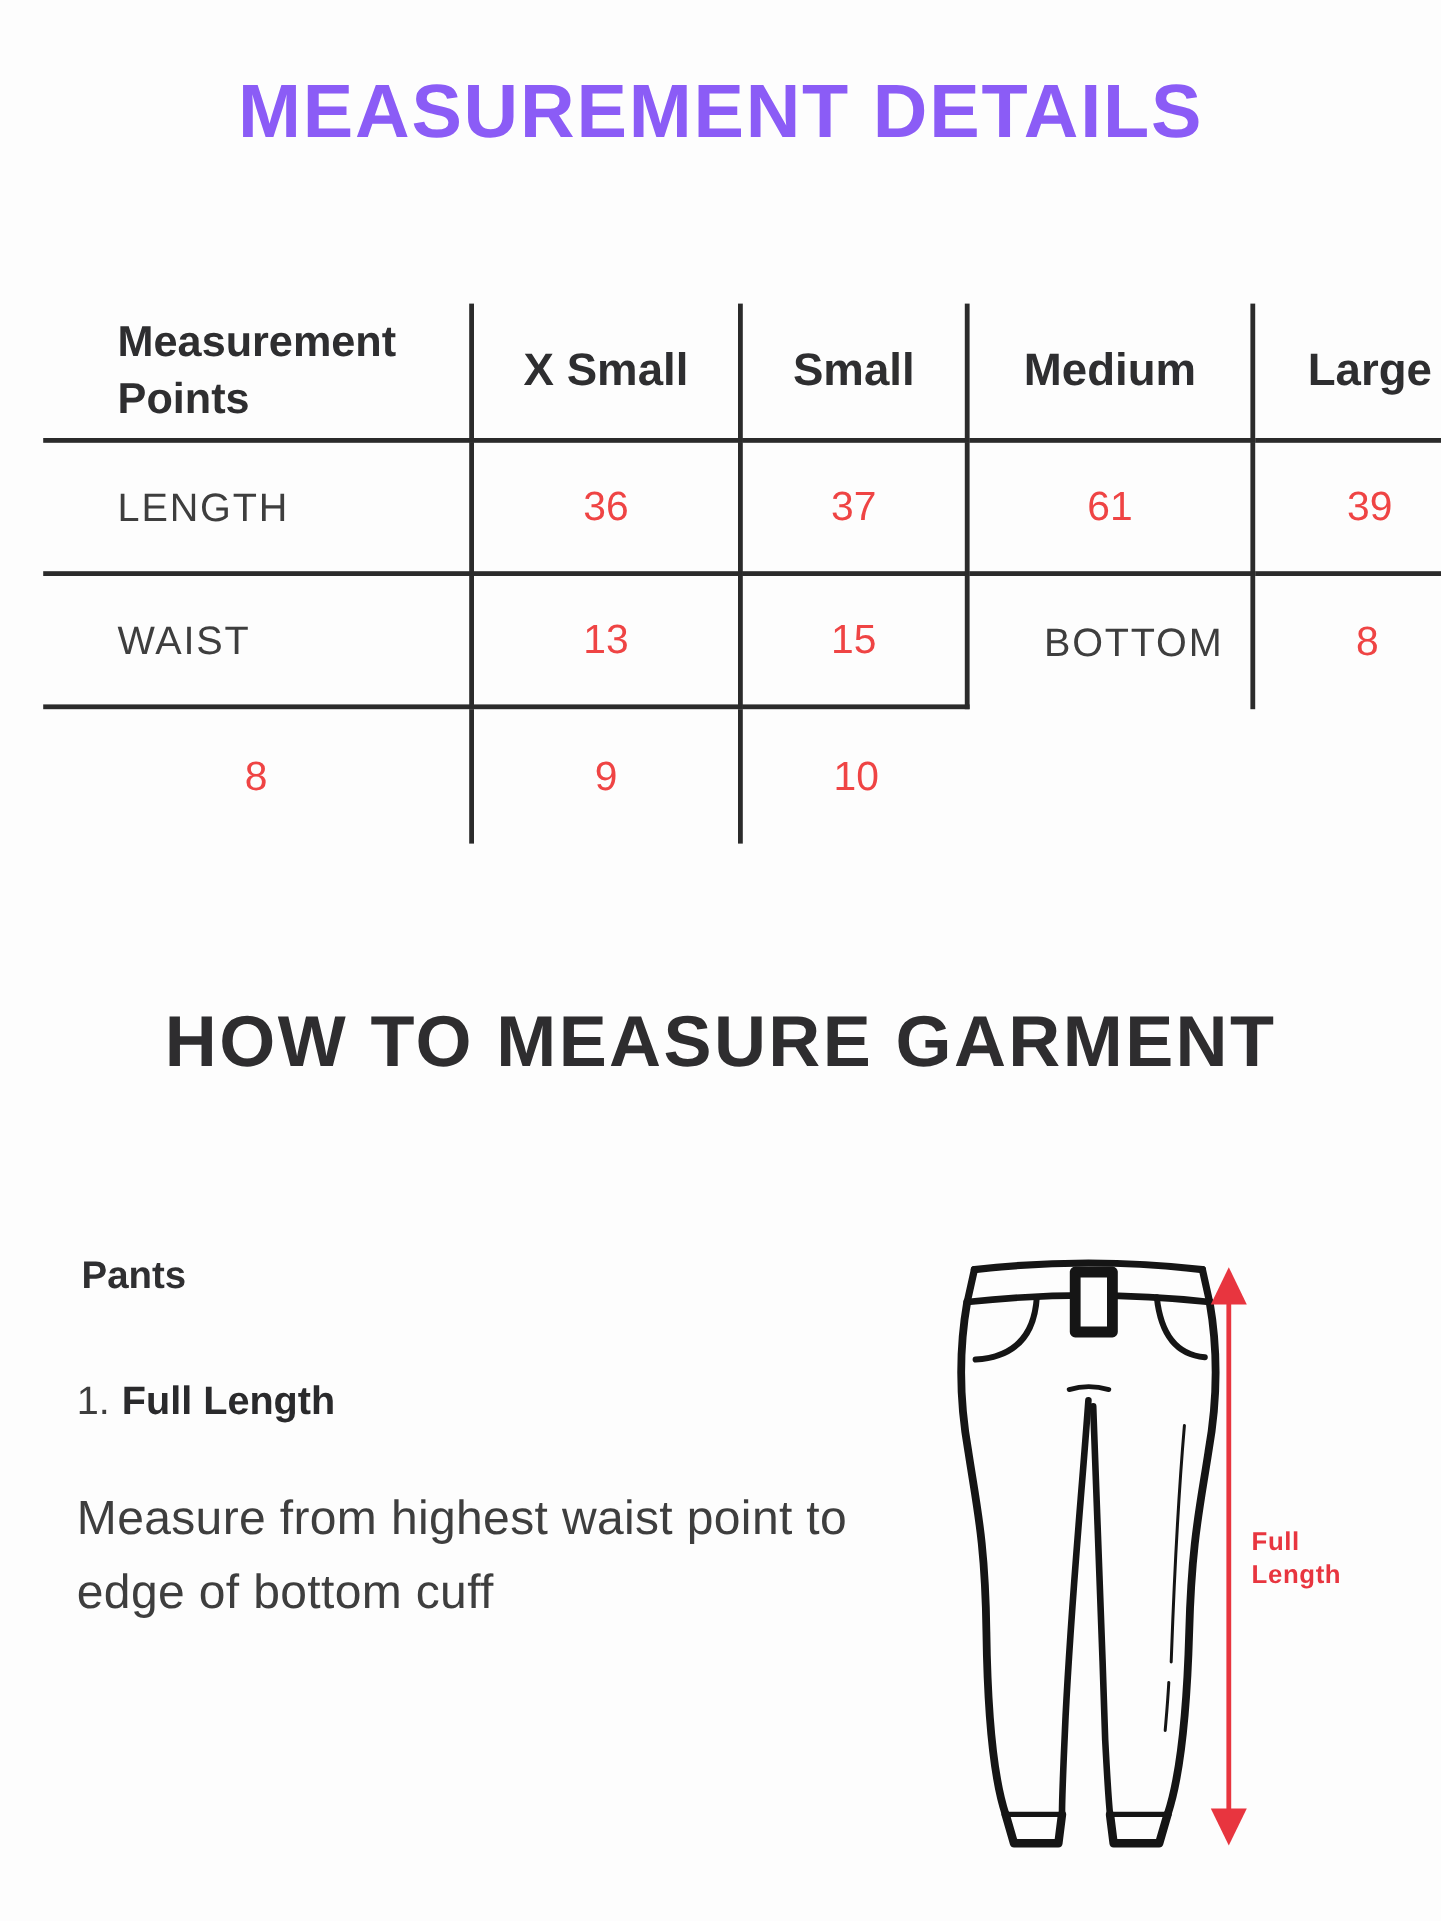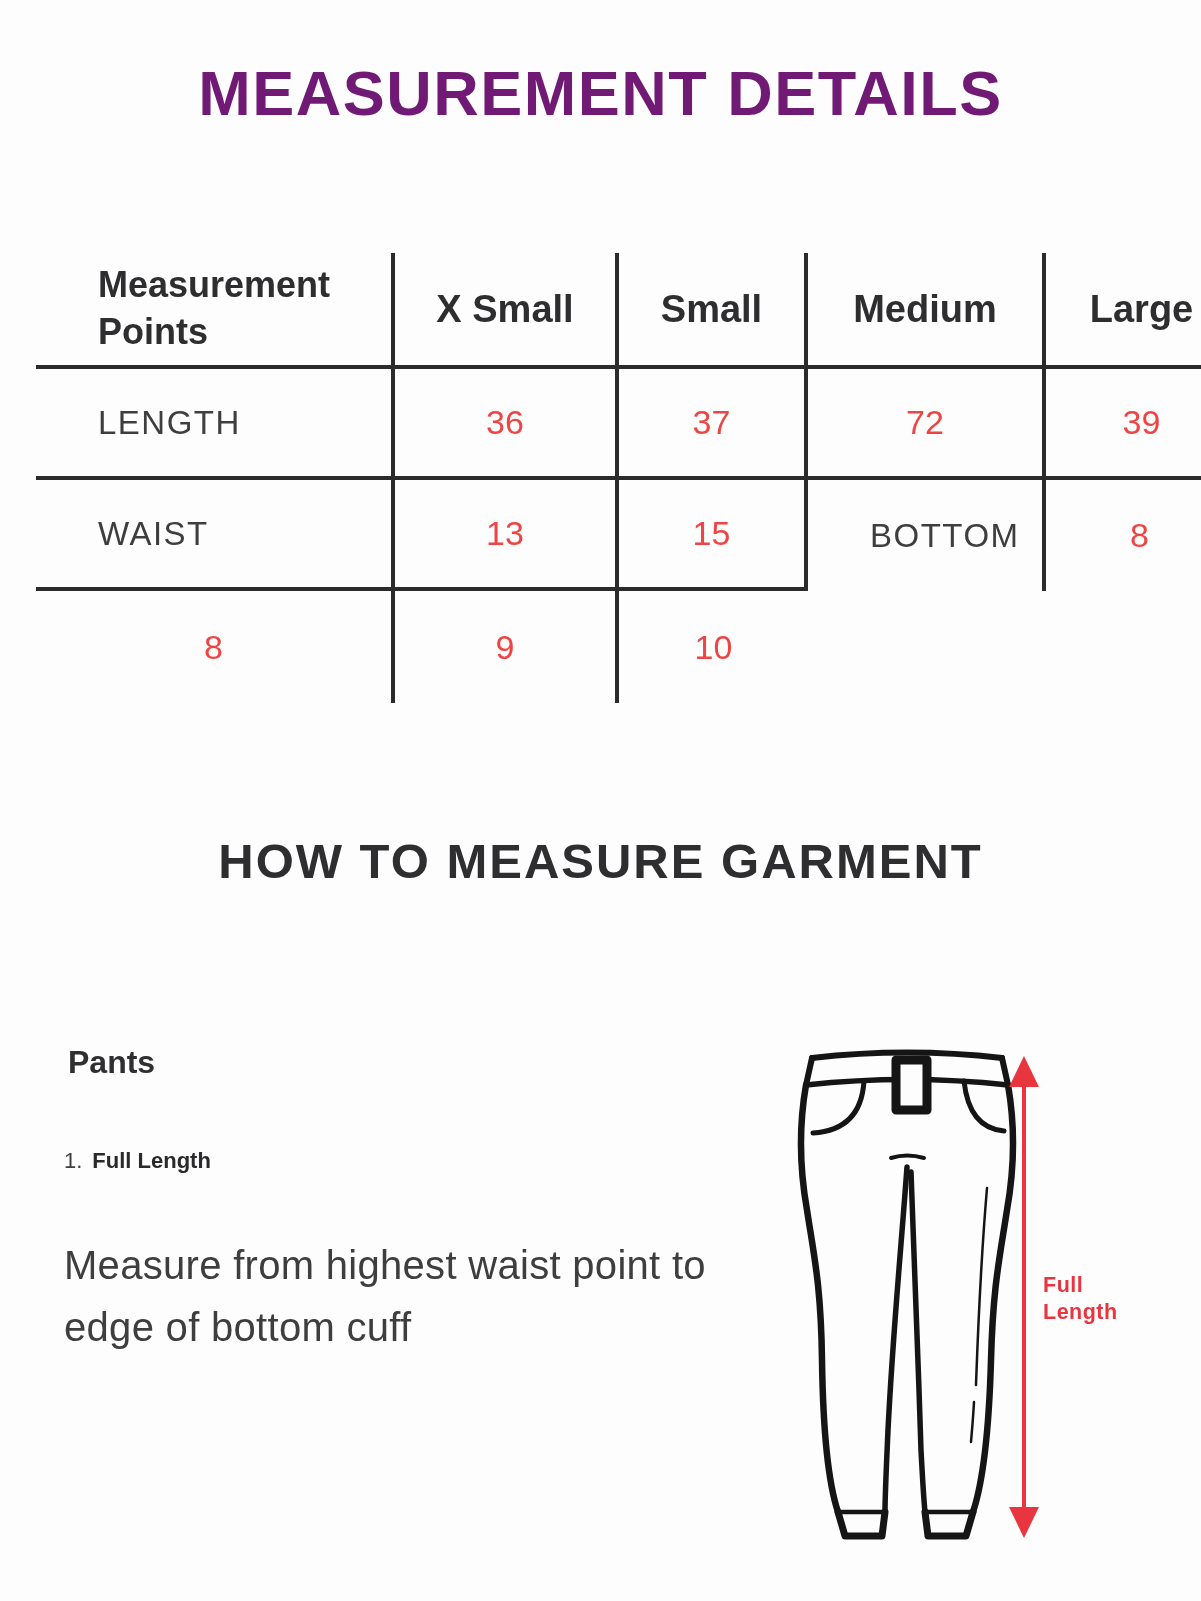--- a/index.html
+++ b/index.html
@@ -6,25 +6,25 @@
   .canvas{
     position:relative;width:1201px;height:1601px;margin:0 auto;
     background:#fdfdfd;overflow:hidden;
     font-family:"Liberation Sans","DejaVu Sans",sans-serif;
     color:#3e3e3e;
   }
   
   .main-title{
     position:absolute;top:57px;left:0;width:100%;
     text-align:center;font-size:63px;font-weight:800;
-    letter-spacing:1.5px;color:#701a75;white-space:nowrap;
+    letter-spacing:1.5px;color:#8b5cf6;white-space:nowrap;
   }
   .section-title{
     position:absolute;top:833px;left:0;width:100%;
-    text-align:center;font-size:49px;font-weight:800;
+    text-align:center;font-size:60px;font-weight:800;
     letter-spacing:2px;color:#2e2d2f;white-space:nowrap;
   }
   
   .size-table{
     position:absolute;top:253px;left:0;width:1174px;height:450px;
     display:grid;
     grid-template-columns:359px 224px 189px 238px 191px;
     grid-template-rows:116px 111px 111px 112px;
     padding-left:36px;
   }
@@ -33,21 +33,21 @@
   .hline{border-bottom:4px solid #2b2b2b;}
   .head-cell{font-weight:700;font-size:38px;color:#2e2e30;}
   .head-first{justify-content:flex-start;padding-left:62px;}
   .head-first span{display:block;max-width:262px;font-size:36px;line-height:1.3;}
   .label-cell{justify-content:flex-start;padding-left:62px;
     font-size:33px;font-weight:400;letter-spacing:1.5px;color:#3e3e3e;}
   .value-cell{font-size:34px;font-weight:400;color:#ef4444;}
   
   .pants-label{position:absolute;left:68px;top:1044px;
     font-size:32px;font-weight:700;color:#2f2f31;}
-  .step-line{position:absolute;left:64px;top:1148px;font-size:22px;}
+  .step-line{position:absolute;left:64px;top:1148px;font-size:33px;}
   .step-number{font-weight:400;color:#3e3e3e;margin-right:10px;}
   .step-title{font-weight:700;color:#2a2a2c;}
   .step-desc{position:absolute;left:64px;top:1234px;
     font-size:40px;font-weight:400;color:#3e3e3e;
     line-height:1.55;letter-spacing:0.3px;}
   
   .diagram{position:absolute;left:780px;top:1030px;}
   .diagram text{font-family:"Liberation Sans","DejaVu Sans",sans-serif;
     font-weight:700;font-size:21.5px;letter-spacing:0.5px;}
 </style>
@@ -64,21 +64,21 @@
       <span>Measurement Points</span>
     </div>
     <div class="c vline hline head-cell">X Small</div>
     <div class="c vline hline head-cell">Small</div>
     <div class="c vline hline head-cell">Medium</div>
     <div class="c hline head-cell">Large</div>
 
     <div class="c vline hline label-cell">LENGTH</div>
     <div class="c vline hline value-cell">36</div>
     <div class="c vline hline value-cell">37</div>
-    <div class="c vline hline value-cell">72</div>
+    <div class="c vline hline value-cell">61</div>
     <div class="c hline value-cell">39</div>
 
     <div class="c vline hline label-cell">WAIST</div>
     <div class="c vline hline value-cell">13</div>
     <div class="c vline hline value-cell">15</div>
 
     <div class="c vline label-cell">BOTTOM</div>
     <div class="c vline value-cell">8</div>
     <div class="c vline value-cell">8</div>
     <div class="c vline value-cell">9</div>

